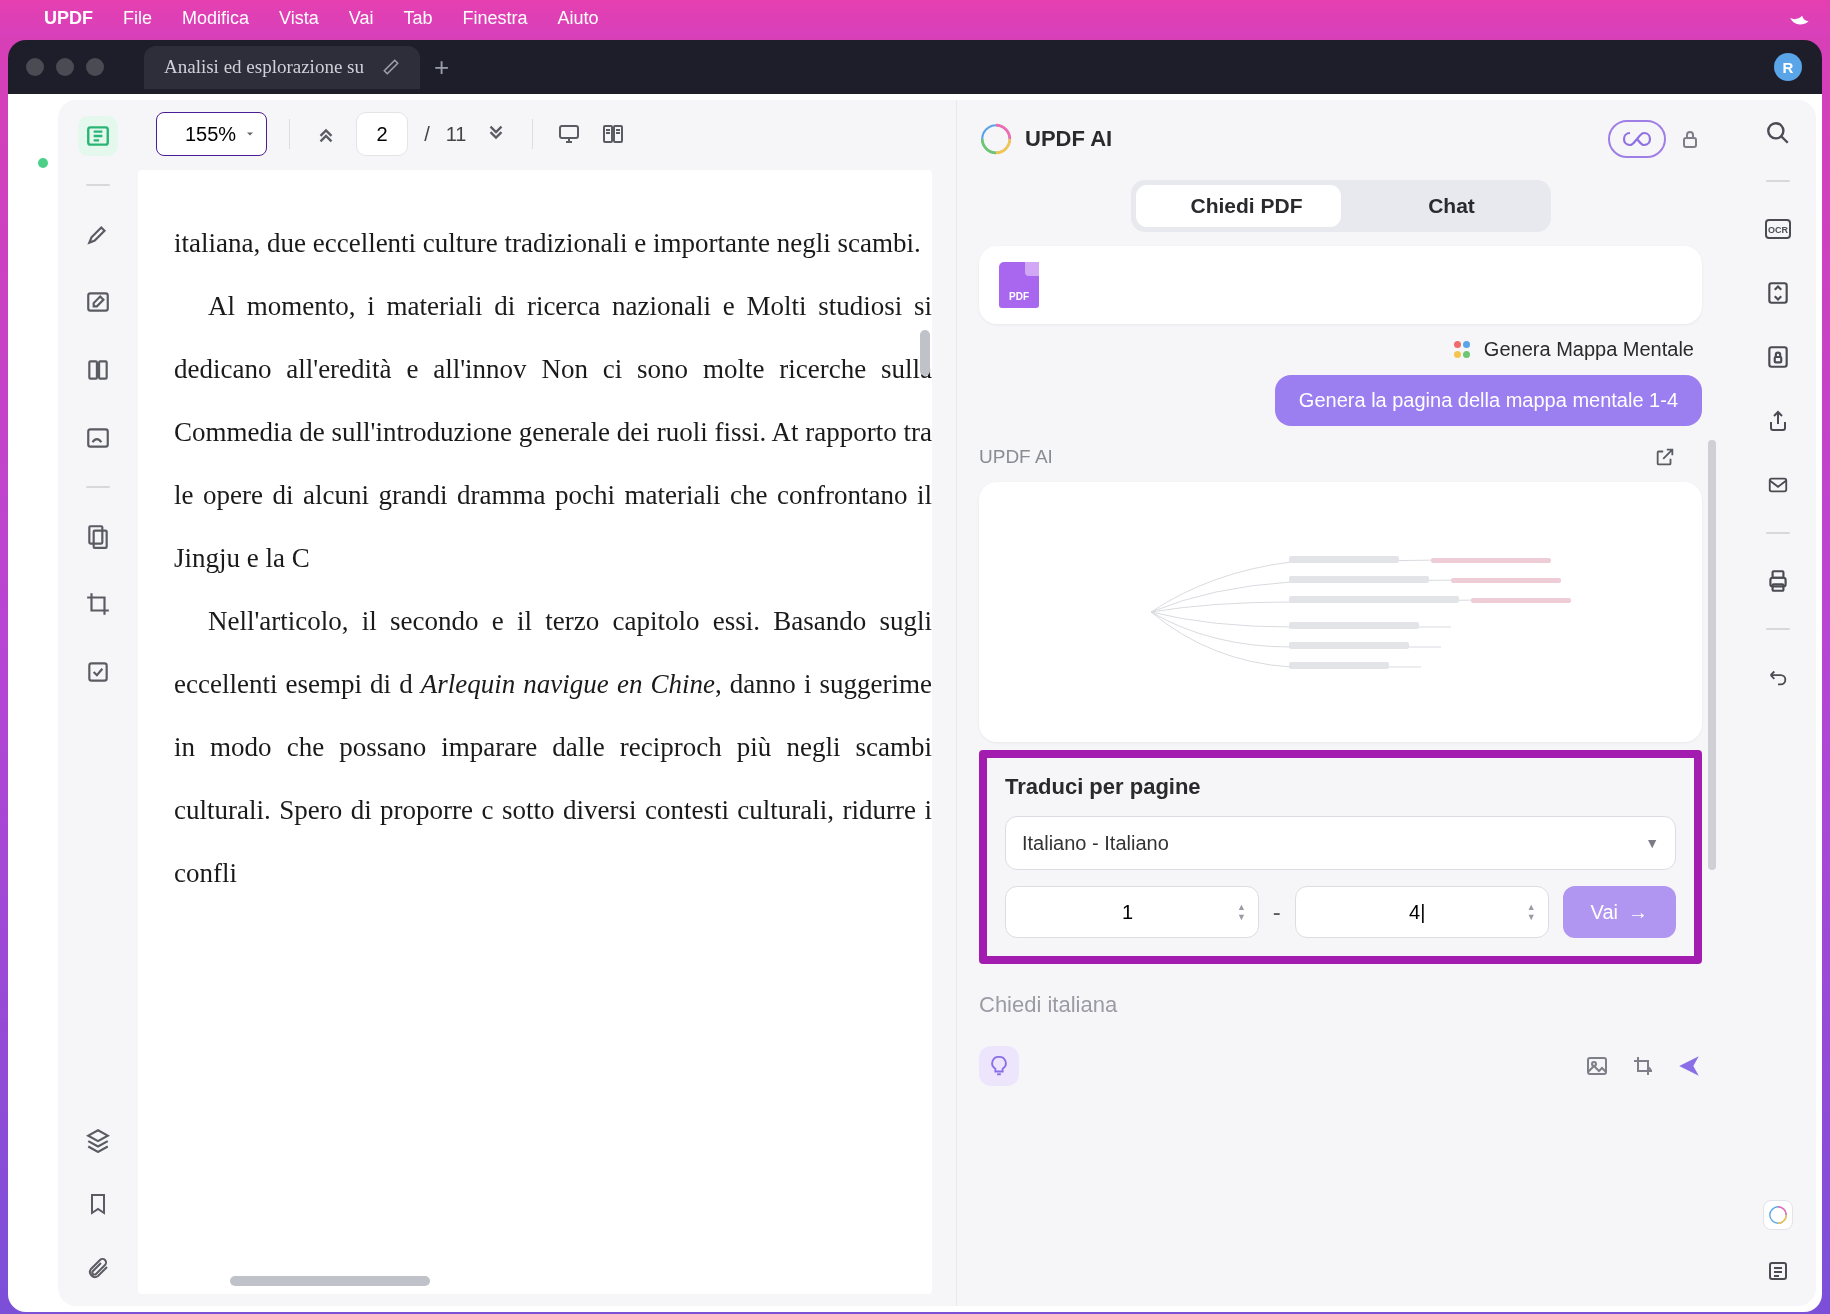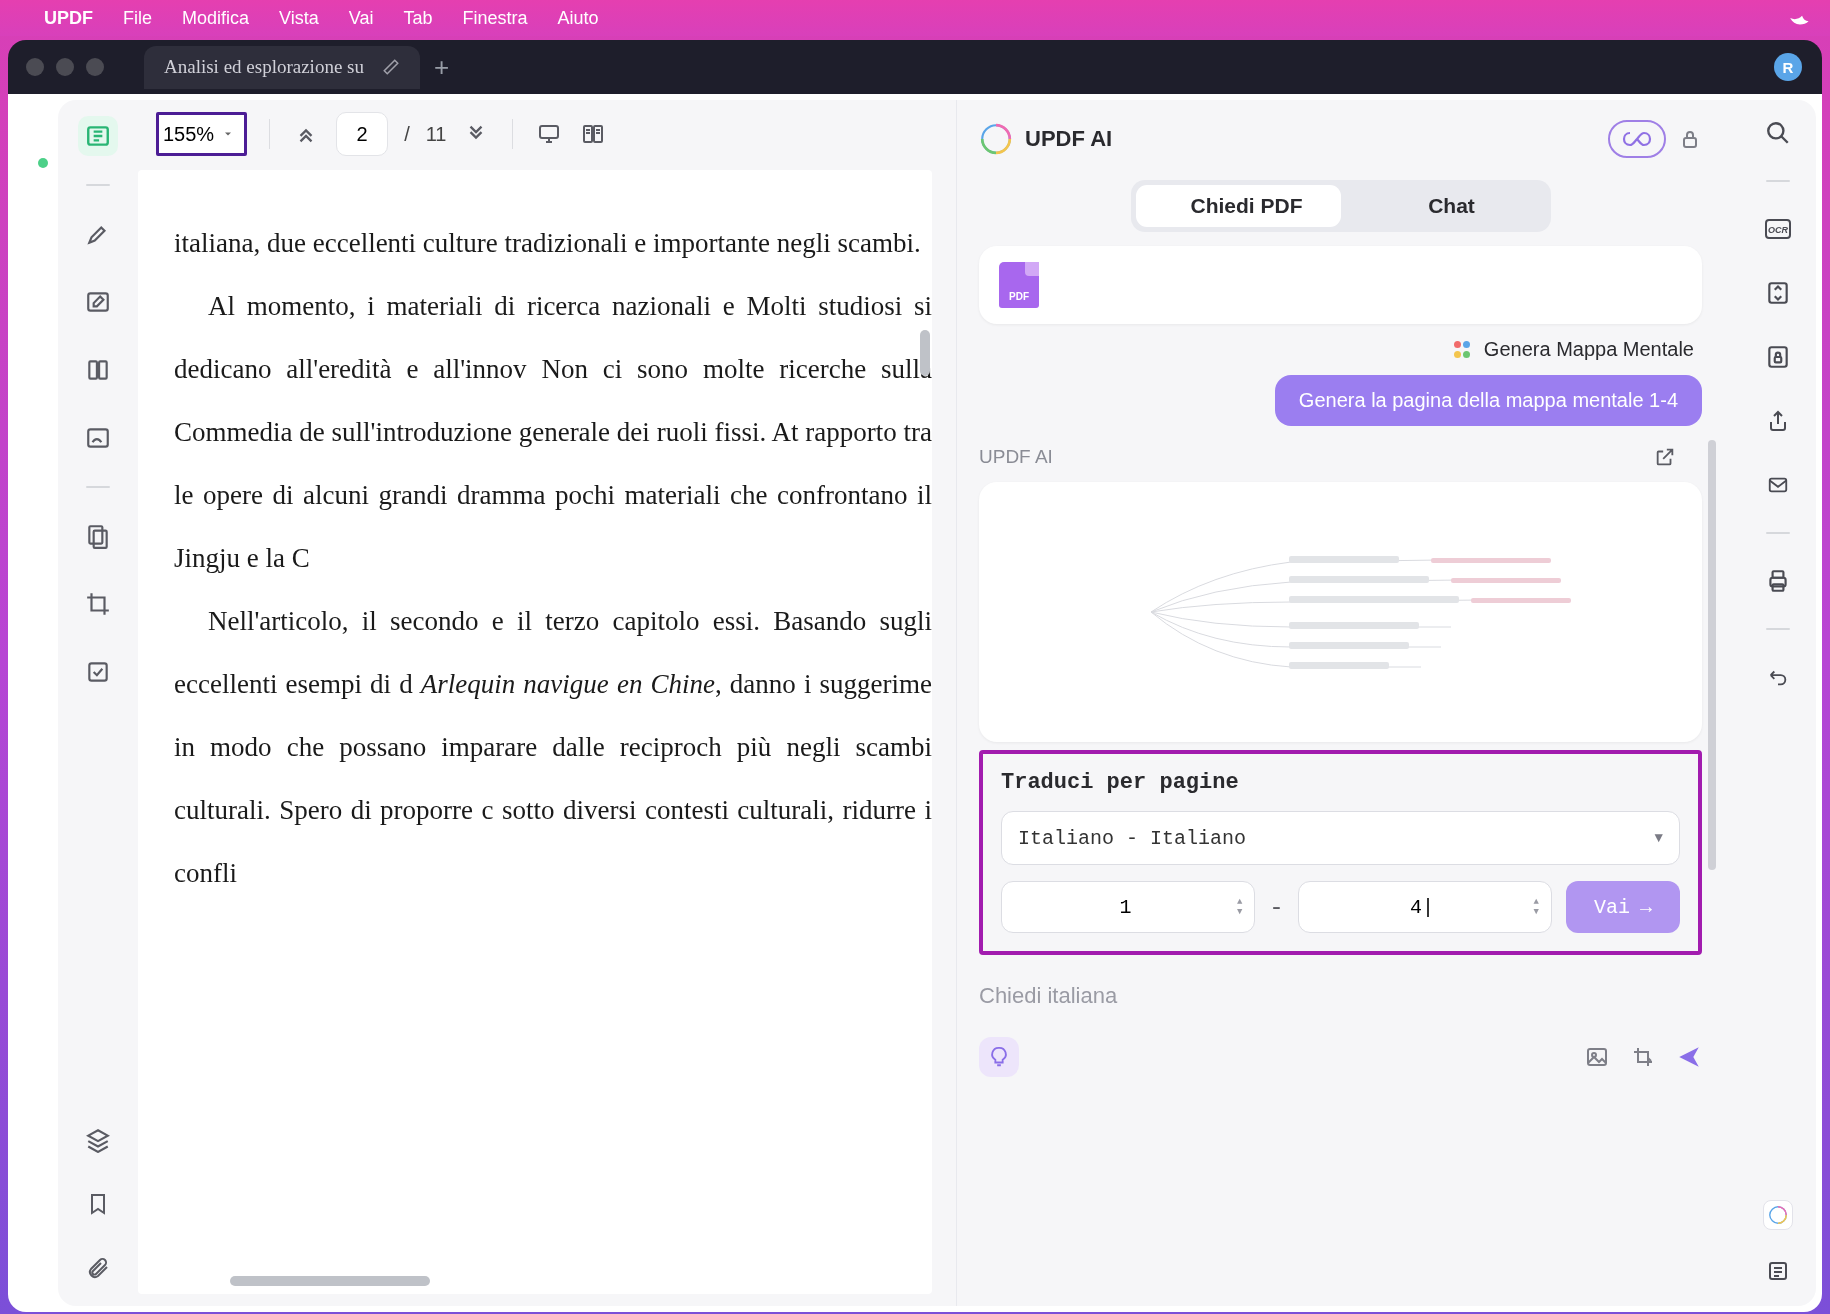--- a/index.html
+++ b/index.html
@@ -96,21 +96,20 @@
 .lsb-bottom { margin-top: auto; margin-bottom: 18px; display: flex; flex-direction: column; gap: 24px; align-items: center; }
 
 
 .right-sidebar {
   width: 76px;
   display: flex;
   flex-direction: column;
   align-items: center;
   padding-top: 16px;
   gap: 30px;
-  font-style: italic;
 }
 .rsb-icon {
   width: 34px; height: 34px;
   display: flex; align-items: center; justify-content: center;
 }
 .rsb-bottom { margin-top: auto; margin-bottom: 18px; display: flex; flex-direction: column; gap: 24px; align-items: center; }
 .rsb-logo { width: 30px; height: 30px; border-radius: 8px; background: white; border: 1px solid #e3e3ea; display: flex; align-items: center; justify-content: center; }
 
 
 .center {
@@ -126,22 +125,22 @@
   flex-direction: column;
 }
 .doc-toolbar {
   height: 68px;
   display: flex;
   align-items: center;
   gap: 16px;
   padding-left: 18px;
 }
 .zoom-box {
-  background: white; border: 3px solid #4c1d95; border-radius: 2px;
-  height: 44px; padding: 0 10px 0 4px;
+  background: white; border: 1px solid #4c1d95; border-radius: 8px;
+  height: 44px; padding: 0 10px 0 28px;
   display: flex; align-items: center; gap: 8px; font-size: 20px;
 }
 .tb-divider { width: 1px; height: 30px; background: #dcdde1; margin: 0 6px; }
 .page-input {
   width: 52px; height: 44px; border: 1px solid #e3e4e8; border-radius: 10px; background: white;
   text-align: center; font-size: 20px;
 }
 .tb-text { font-size: 20px; color: #444; }
 .tb-icon { width:28px; height:28px; display:flex; align-items:center; justify-content:center; }
 .doc-page {
@@ -213,25 +212,24 @@
 .sub-header { display: flex; align-items: center; color: #8a8c95; font-size: 19px; margin-top: 6px; }
 .sub-header .ext { margin-left: auto; margin-right: 26px; }
 
 .mindmap-preview {
   background: white; border-radius: 18px; height: 260px; box-shadow: 0 1px 3px rgba(0,0,0,0.06);
   display: flex; align-items: center; justify-content: center; overflow: hidden;
 }
 .mindmap-preview svg { opacity: 0.7; }
 
 .translate-card {
-  border: 4px solid #a21caf; border-radius: 4px;
+  border: 8px solid #a21caf; border-radius: 4px;
   padding: 16px 18px 18px 18px;
   display: flex; flex-direction: column; gap: 16px;
   margin-top: -6px;
-  font-family: Liberation Mono, monospace;
 }
 .translate-title { font-size: 22px; font-weight: 600; color: #2a2a2e; }
 .lang-select {
   background: white; border: 1px solid #dcdde3; border-radius: 12px; height: 54px;
   display: flex; align-items: center; padding: 0 16px; font-size: 20px; color: #333; gap: 7px;
 }
 .lang-select .chev { margin-left: auto; color: #7a7b85; font-size: 14px; }
 .range-row { display: flex; align-items: center; gap: 14px; }
 .num-stepper {
   flex: 1; background: white; border: 1px solid #dcdde3; border-radius: 12px; height: 52px;

